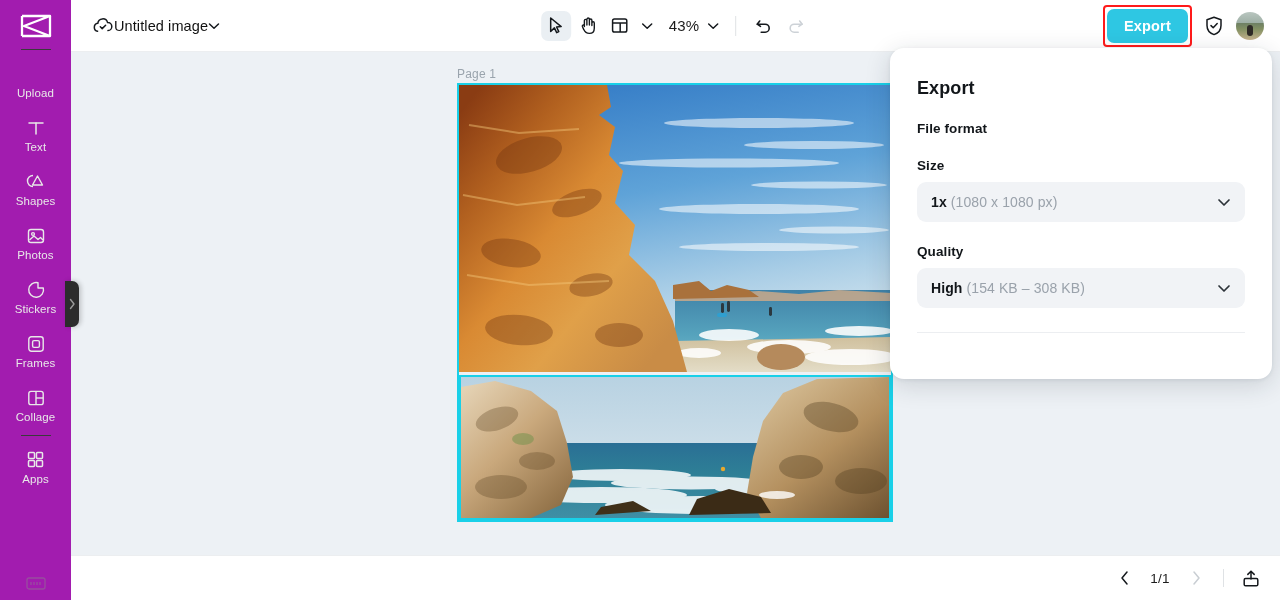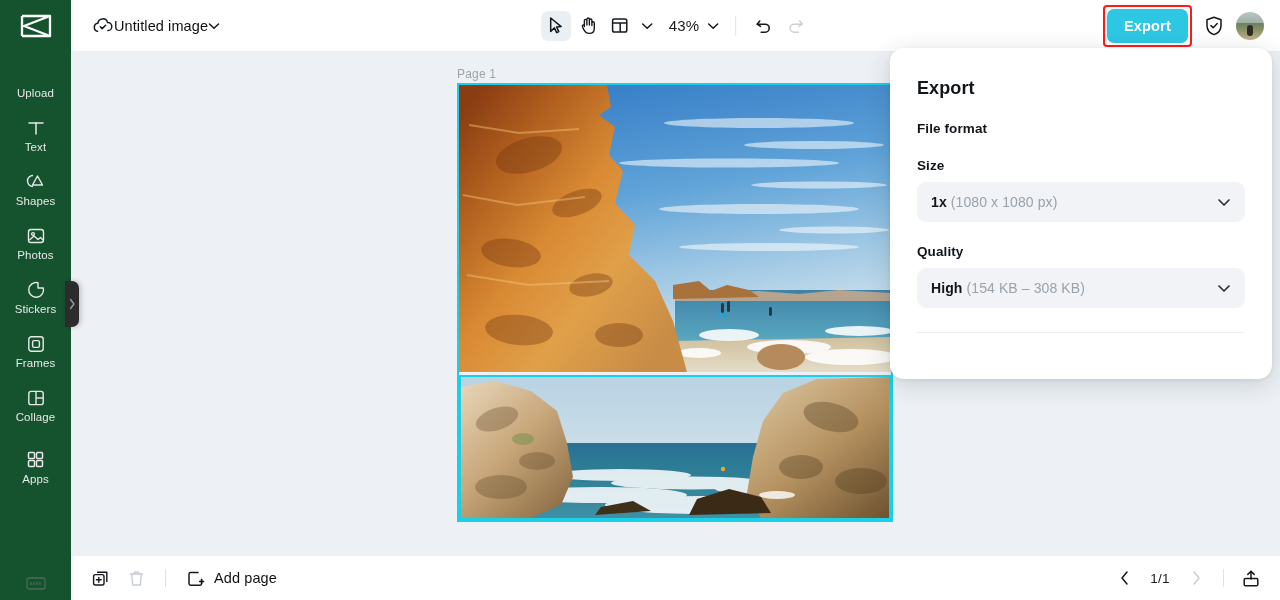--- a/index.html
+++ b/index.html
@@ -8,21 +8,21 @@
     overflow: hidden;
     font-family: "Liberation Sans", sans-serif;
     background: #ffffff;
   }
   .app { position: relative; width: 1280px; height: 600px; }
 
   
   .sidebar {
     position: absolute; left: 0; top: 0;
     width: 71px; height: 600px;
-    background: #14532d;
+    background: #a21caf;
     display: flex; flex-direction: column; align-items: center;
     z-index: 40;
   }
   .logo { margin-top: 10px; margin-bottom: 4px; width: 44px; height: 32px;
           display: flex; align-items: center; justify-content: center; }
   .side-divider { width: 30px; height: 1px; background: #3a3a3a; margin: 3px 0 4px; }
   .side-item {
     width: 71px; height: 54px;
     display: flex; flex-direction: column; align-items: center; justify-content: center;
     gap: 3px; cursor: pointer;
@@ -462,46 +462,20 @@
           </g>
           <path d="M236 122 L268 112 L300 120 L310 136 L228 138 Z" fill="#3b2b16"></path>
           <path d="M140 130 L172 124 L190 134 L134 138 Z" fill="#3f3019"></path>
           <ellipse cx="316" cy="118" rx="18" ry="4" fill="#ffffff" opacity=".8"></ellipse>
         </svg>
       </div>
     </div>
   </div>
 
   <div class="bottombar">
-    <div class="bb-left">
-      <div class="bb-btn">
-        <svg width="19" height="19" viewBox="0 0 19 19" fill="none" stroke="#15191d" stroke-width="1.4" stroke-linejoin="round">
-          <path d="M6 3.2 L15.8 3.2 L15.8 13"></path>
-          <rect x="2.6" y="5.6" width="10.4" height="10.4" rx="1.8"></rect>
-          <path d="M7.8 8.4 L7.8 13.2 M5.4 10.8 L10.2 10.8" stroke-linecap="round"></path>
-        </svg>
-      </div>
-      <div class="bb-btn">
-        <svg width="17" height="19" viewBox="0 0 17 19" fill="none" stroke="#c9ced3" stroke-width="1.4" stroke-linecap="round" stroke-linejoin="round">
-          <path d="M2.5 5 L14.5 5"></path>
-          <path d="M6.4 5 L6.4 3.2 L10.6 3.2 L10.6 5"></path>
-          <path d="M3.8 5 L4.6 16 L12.4 16 L13.2 5"></path>
-        </svg>
-      </div>
-      <div class="bb-sep"></div>
-      <div class="addpage">
-        <div>
-          <svg width="19" height="19" viewBox="0 0 19 19" fill="none" stroke="#15191d" stroke-width="1.5" stroke-linecap="round" stroke-linejoin="round">
-            <path d="M15.6 10.6 L15.6 14.6 A1.6 1.6 0 0 1 14 16.2 L4.6 16.2 A1.6 1.6 0 0 1 3 14.6 L3 5.2 A1.6 1.6 0 0 1 4.6 3.6 L12 3.6"></path>
-            <path d="M13.6 12.6 L17.6 12.6 M15.6 10.6 L15.6 14.6"></path>
-          </svg>
-        </div>
-        <span>Add page</span>
-      </div>
-    </div>
 
     <div class="bb-right">
       <div class="bb-btn">
         <svg width="11" height="16" viewBox="0 0 11 16" fill="none" stroke="#15191d" stroke-width="1.5" stroke-linecap="round" stroke-linejoin="round">
           <path d="M8 2 L3 8 L8 14"></path>
         </svg>
       </div>
       <div class="pagenum">1/1</div>
       <div class="bb-btn">
         <svg width="11" height="16" viewBox="0 0 11 16" fill="none" stroke="#c9ced3" stroke-width="1.5" stroke-linecap="round" stroke-linejoin="round">

